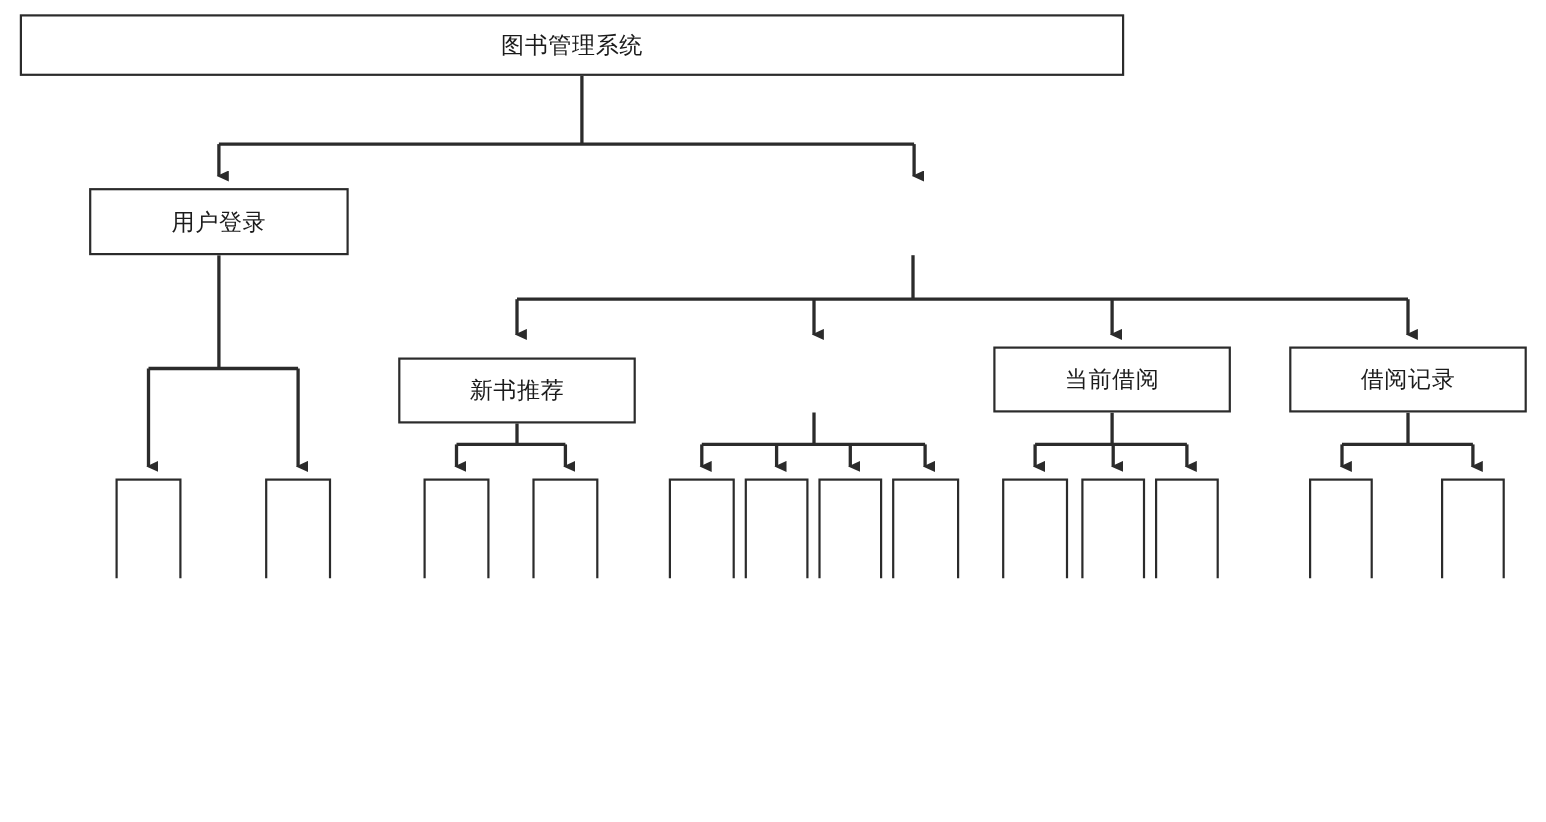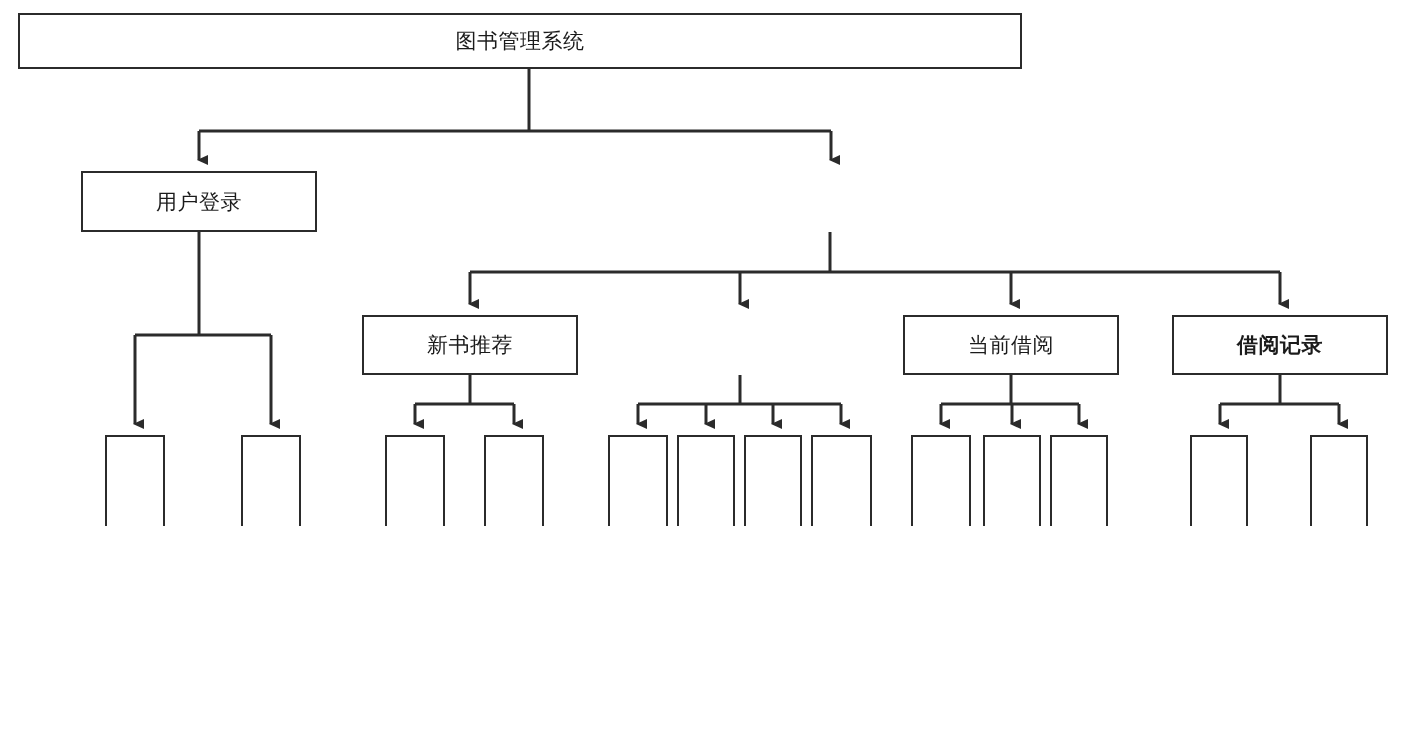--- a/index.html
+++ b/index.html
@@ -118,23 +118,23 @@
       <path d="M1220,404 L1339,404"></path>
       <path d="M1220,404 L1220,424" marker-end="url(#arrow)"></path>
       <path d="M1339,404 L1339,424" marker-end="url(#arrow)"></path>
     </g>
   </svg>
 
   <div class="node node-h node-root" style="left:18px; top:13px; width:1004px; height:56px;">图书管理系统</div>
 
   <div class="node node-h" style="left:81px; top:171px; width:236px; height:61px;">用户登录</div>
 
-  <div class="node node-h" style="left:362px; top:315px; width:216px; height:60px;">新书推荐</div>
+  <div class="node node-h" style="left:362px; top:325px; width:216px; height:60px;">新书推荐</div>
   <div class="node node-h" style="left:903px; top:315px; width:216px; height:60px;text-align:right;">当前借阅</div>
-  <div class="node node-h" style="left:1172px; top:315px; width:216px; height:60px;font-weight:bold;">借阅记录</div>
+  <div class="node node-h" style="left:1172px; top:315px; width:216px; height:60px;">借阅记录</div>
 
   <div class="node node-v" style="left:105px; top:435px; width:60px; height:300px;">用户登录</div>
   <div class="node node-v" style="left:241px; top:435px; width:60px; height:300px;">注销登录</div>
 
   <div class="node node-v" style="left:385px; top:435px; width:60px; height:300px;">查询图书</div>
   <div class="node node-v" style="left:484px; top:435px; width:60px; height:300px;">借阅图书</div>
 
   <div class="node node-v" style="left:608px; top:435px; width:60px; height:300px;">查询图书</div>
   <div class="node node-v" style="left:677px; top:435px; width:58px; height:300px;">新增图书（管理员）</div>
   <div class="node node-v" style="left:744px; top:435px; width:58px; height:300px;">编辑图书（管理员）</div>

